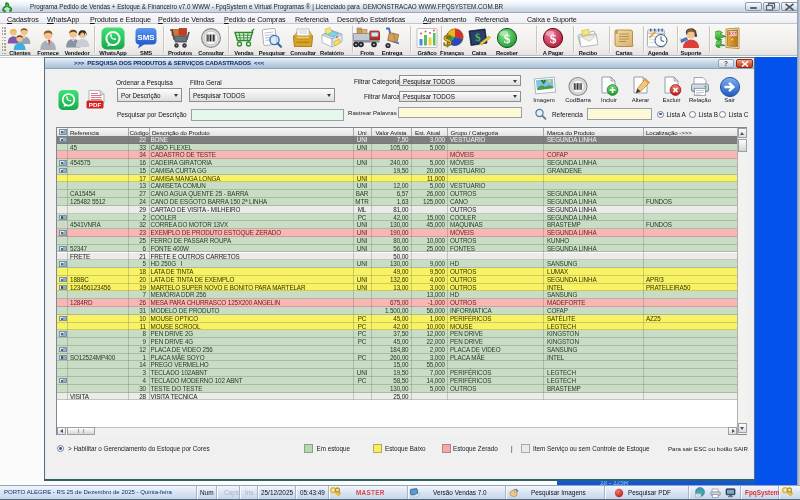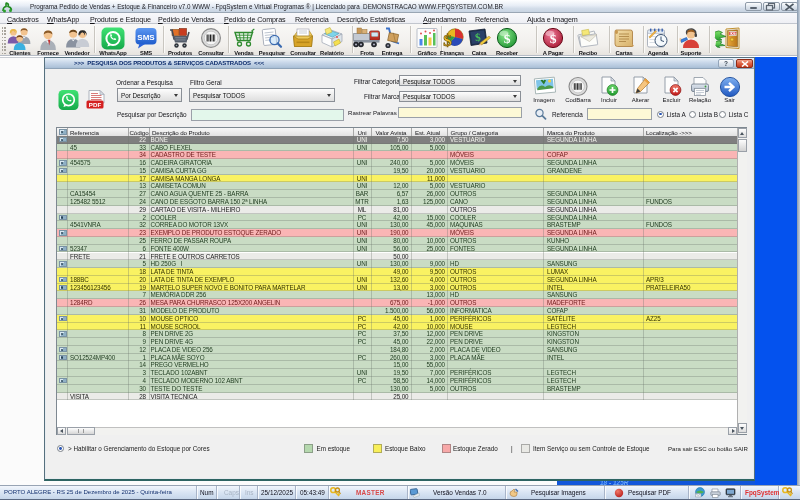--- a/index.html
+++ b/index.html
@@ -57,21 +57,21 @@
 <div class="mi" style="left:7px"><u>C</u>adastros</div>
 <div class="mi" style="left:47px"><u>W</u>hatsApp</div>
 <div class="mi" style="left:90px"><u>P</u>rodutos e Estoque</div>
 <div class="mi" style="left:158px"><u>P</u>edido de Vendas</div>
 <div class="mi" style="left:224px"><u>P</u>edido de Compras</div>
 <div class="mi" style="left:295px">Referencia</div>
 <div class="mi" style="left:337px">Descrição</div>
 <div class="mi" style="left:370px">Estatísticas</div>
 <div class="mi" style="left:423px"><u>A</u>gendamento</div>
 <div class="mi" style="left:475px">Referencia</div>
-<div class="mi" style="left:527px">Ajuda e Imagem</div>
+<div class="mi" style="left:527px">Caixa e Suporte</div>
 <div class="a" style="left:0;top:24px;width:800px;height:32px;background:linear-gradient(#f9f8f6,#f1efec 70%,#e7e4df);border-bottom:1px solid #b6bcc6;"></div>
 <div class="a" style="left:1.5px;top:27px;width:1.6px;height:1.6px;background:#a8a49c;"></div>
 <div class="a" style="left:1.5px;top:30.2px;width:1.6px;height:1.6px;background:#a8a49c;"></div>
 <div class="a" style="left:1.5px;top:33.4px;width:1.6px;height:1.6px;background:#a8a49c;"></div>
 <div class="a" style="left:1.5px;top:36.6px;width:1.6px;height:1.6px;background:#a8a49c;"></div>
 <div class="a" style="left:1.5px;top:39.8px;width:1.6px;height:1.6px;background:#a8a49c;"></div>
 <div class="a" style="left:1.5px;top:43px;width:1.6px;height:1.6px;background:#a8a49c;"></div>
 <div class="a" style="left:1.5px;top:46.2px;width:1.6px;height:1.6px;background:#a8a49c;"></div>
 <div class="a" style="left:1.5px;top:49.4px;width:1.6px;height:1.6px;background:#a8a49c;"></div>
 <div class="a" style="left:1.5px;top:52.6px;width:1.6px;height:1.6px;background:#a8a49c;"></div>

